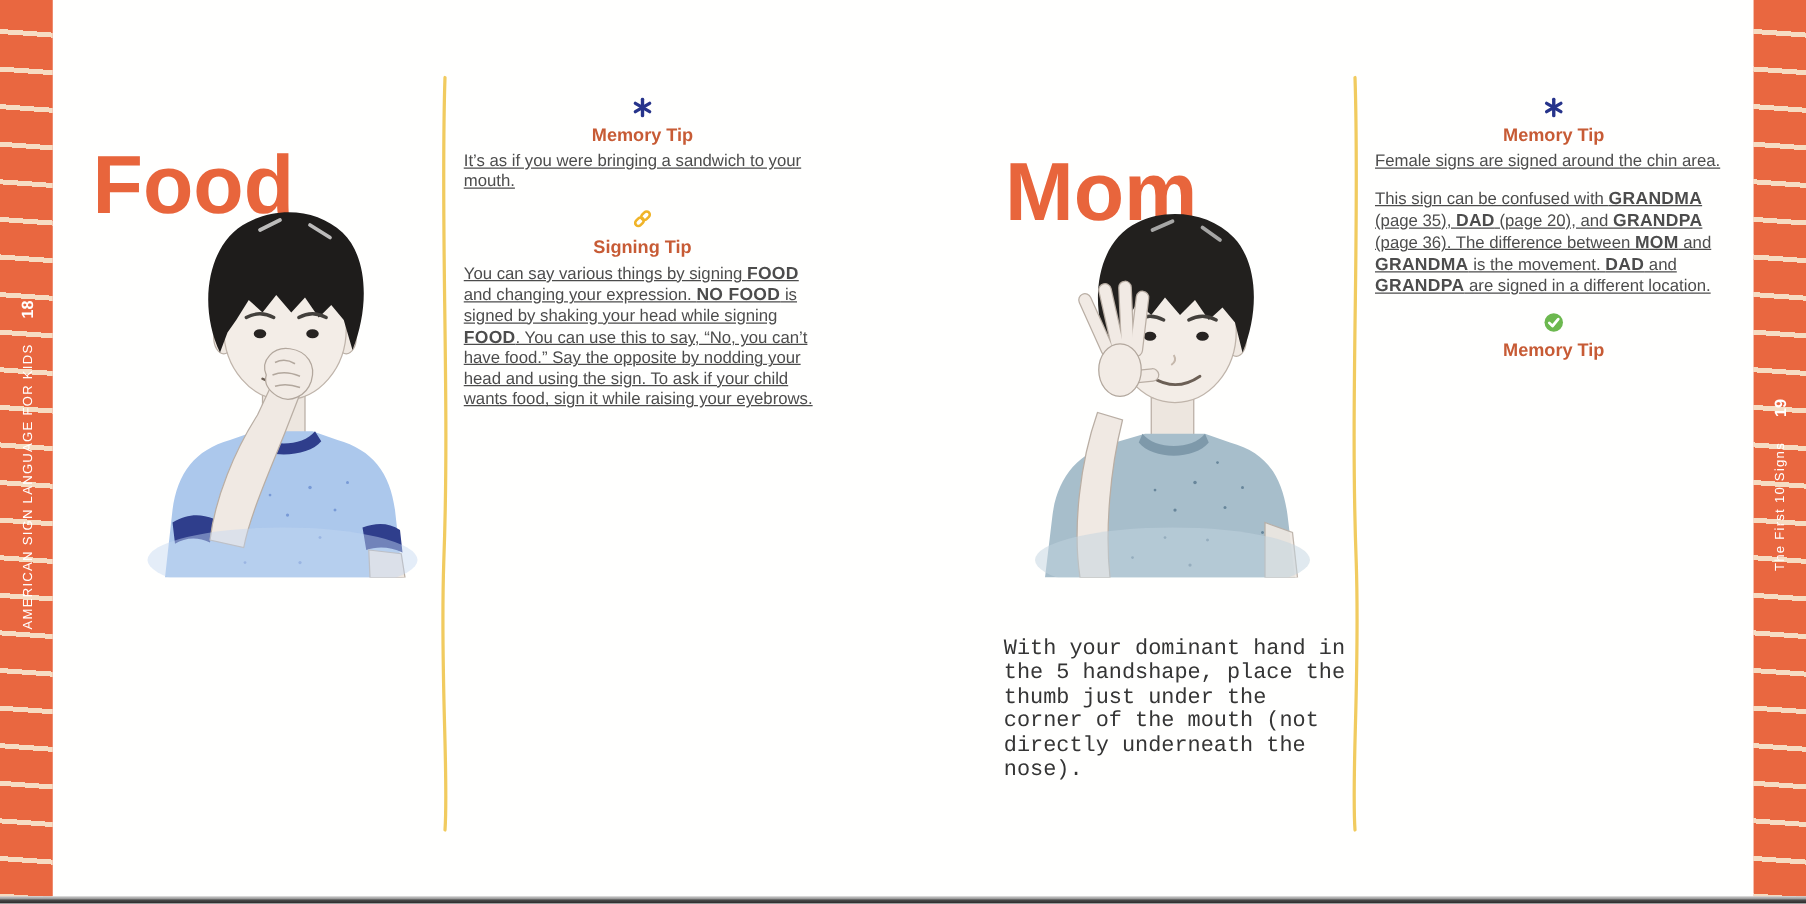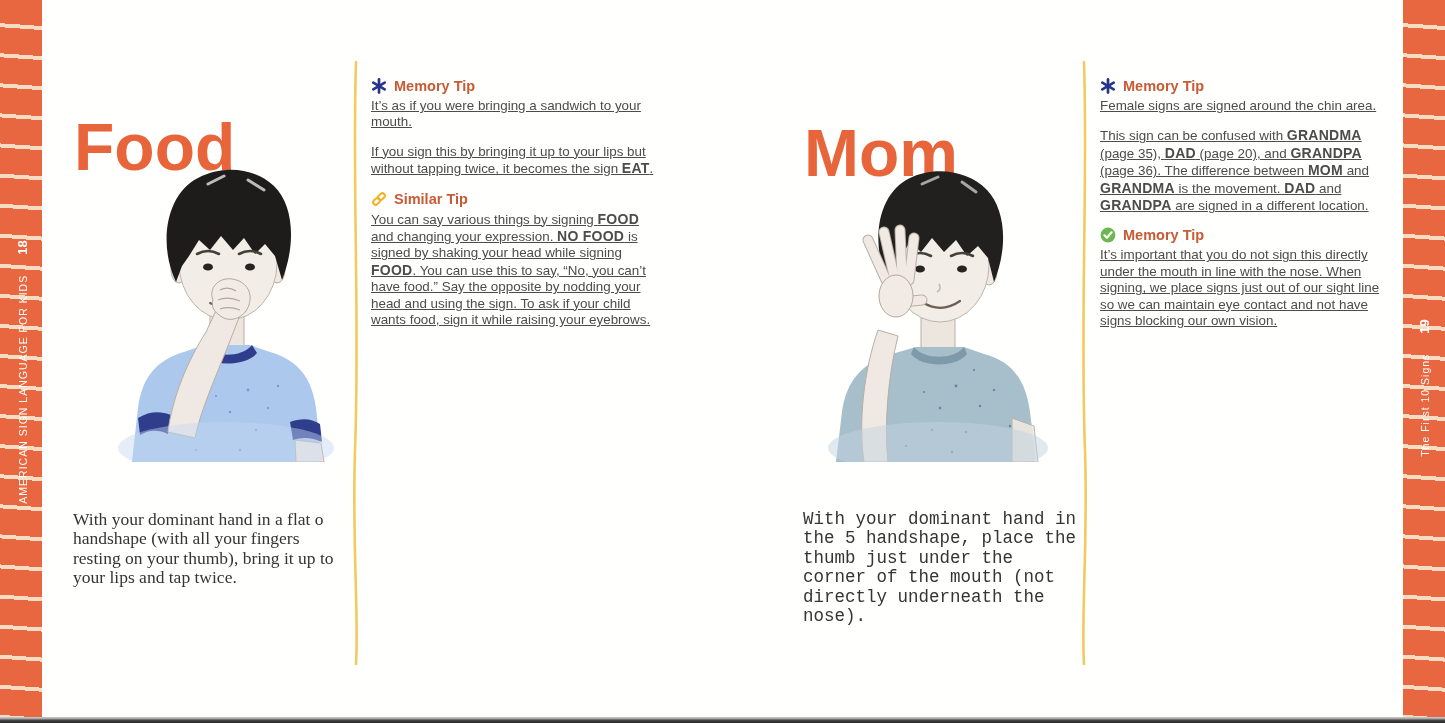--- a/index.html
+++ b/index.html
@@ -28,21 +28,21 @@
   #desc-mom{left:803px;top:492px;font-family:Liberation Mono, monospace;}
   
   .divider{position:absolute;top:60px;}
   #divider-left{left:349px;}
   #divider-right{left:1077px;}
   
   .tips{position:absolute;top:78px;width:286px;}
   #tips-left{left:371px;}
   #tips-right{left:1100px;}
   .tip{margin-bottom:13px;}
-  .tip-head{display:flex;align-items:center;gap:7px;margin-bottom:4px;}
+  .tip-head{display:flex;align-items:center;gap:7px;margin-bottom:4px;flex-direction:column;}
   .tip-head .hlabel{color:#C75B35;font-size:14.5px;font-weight:bold;}
   .tip-icon{width:16px;height:16px;flex:0 0 auto;display:block;}
   .tip-body{font-size:13.4px;line-height:16.4px;color:#4C4C4C;text-decoration:underline;}
   .tip-body .sc{font-weight:bold;font-size:14px;letter-spacing:.25px;}
   
   .illus{position:absolute;}
   #illus-food{left:98px;top:150px;}
   #illus-mom{left:806px;top:150px;}
   
   .bottom-edge{position:absolute;left:0;bottom:0;width:100%;height:6px;
@@ -112,21 +112,20 @@
 
       <path d="M70,282 C74,248 90,210 108,182 L122,152 L144,160 L130,196 C118,226 102,262 97,288 Z" fill="#F0E9E3" stroke="#B9AEA4" stroke-width="1"></path>
 
       <path d="M115,150 C110,138 121,127 134,129 C148,131 155,142 151,155 C147,167 134,173 124,167 C116,162 113,157 115,150 Z" fill="#F2EBE5" stroke="#B2A79D" stroke-width="1"></path>
       <path d="M122,140 Q130,136 138,141 M120,150 Q130,146 142,151 M122,159 Q131,156 142,160" stroke="#B2A79D" stroke-width="1.2" fill="none"></path>
 
       <ellipse cx="128" cy="298" rx="108" ry="26" fill="#C3D6F1" opacity="0.45"></ellipse>
     </svg>
   </div>
 
-  <p class="description" id="desc-food">With your dominant hand in a flat o handshape (with all your fingers resting on your thumb), bring it up to your lips and tap twice.</p>
 
   <svg class="divider" id="divider-left" width="14" height="606">
     <path d="M7,2 C3,120 11,260 6,390 C3,480 10,560 7,604" stroke="#F1CB5F" stroke-width="2.6" fill="none" stroke-linecap="round"></path>
   </svg>
 
   <div class="tips" id="tips-left">
     <div class="tip">
       <div class="tip-head">
         <svg class="tip-icon" viewBox="0 0 16 16">
           <g stroke="#27348B" stroke-width="2.7" stroke-linecap="round">
@@ -134,32 +133,31 @@
             <line x1="2.3" y1="4.7" x2="13.7" y2="11.3"></line>
             <line x1="13.7" y1="4.7" x2="2.3" y2="11.3"></line>
           </g>
         </svg>
         <span class="hlabel">Memory Tip</span>
       </div>
       <div class="tip-body">It’s as if you were bringing a sandwich to your mouth.</div>
     </div>
 
     <div class="tip">
-      <div class="tip-body">If you sign this by bringing it up to your lips but without tapping twice, it becomes the sign <strong class="sc">EAT</strong>.</div>
     </div>
 
     <div class="tip">
       <div class="tip-head">
         <svg class="tip-icon" viewBox="0 0 16 16">
           <g transform="rotate(-45 8 8)" stroke="#F0B429" fill="none" stroke-width="2.1">
             <rect x="0.8" y="5.5" width="7.6" height="5" rx="2.5"></rect>
             <rect x="7.6" y="5.5" width="7.6" height="5" rx="2.5"></rect>
           </g>
         </svg>
-        <span class="hlabel">Similar Tip</span>
+        <span class="hlabel">Signing Tip</span>
       </div>
       <div class="tip-body">You can say various things by signing <strong class="sc">FOOD</strong> and changing your expression. <strong class="sc">NO FOOD</strong> is signed by shaking your head while signing <strong class="sc">FOOD</strong>. You can use this to say, “No, you can’t have food.” Say the opposite by nodding your head and using the sign. To ask if your child wants food, sign it while raising your eyebrows.</div>
     </div>
   </div>
 
   <h1 class="page-title" id="title-mom">Mom</h1>
 
   <div class="illus" id="illus-mom">
     <svg width="250" height="312" viewBox="0 0 250 312">
 
@@ -252,18 +250,17 @@
     </div>
 
     <div class="tip">
       <div class="tip-head">
         <svg class="tip-icon" viewBox="0 0 16 16">
           <circle cx="8" cy="8" r="7.4" fill="#6CB84F"></circle>
           <path d="M4.4 8.3 L7 10.8 L11.6 5.3" stroke="#FFFFFF" stroke-width="2.2" fill="none" stroke-linecap="round" stroke-linejoin="round"></path>
         </svg>
         <span class="hlabel">Memory Tip</span>
       </div>
-      <div class="tip-body">It’s important that you do not sign this directly under the mouth in line with the nose. When signing, we place signs just out of our sight line so we can maintain eye contact and not have signs blocking our own vision.</div>
     </div>
   </div>
 
   <div class="bottom-edge"></div>
 </div>
 
 </body></html>

